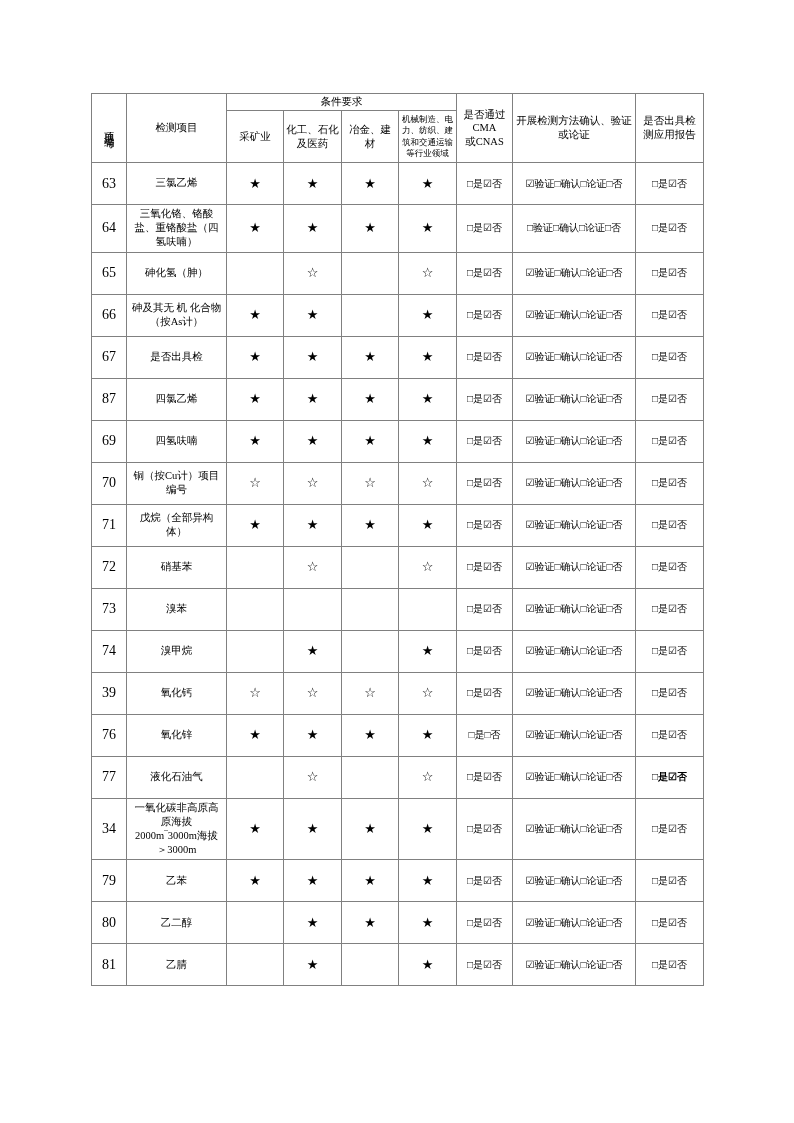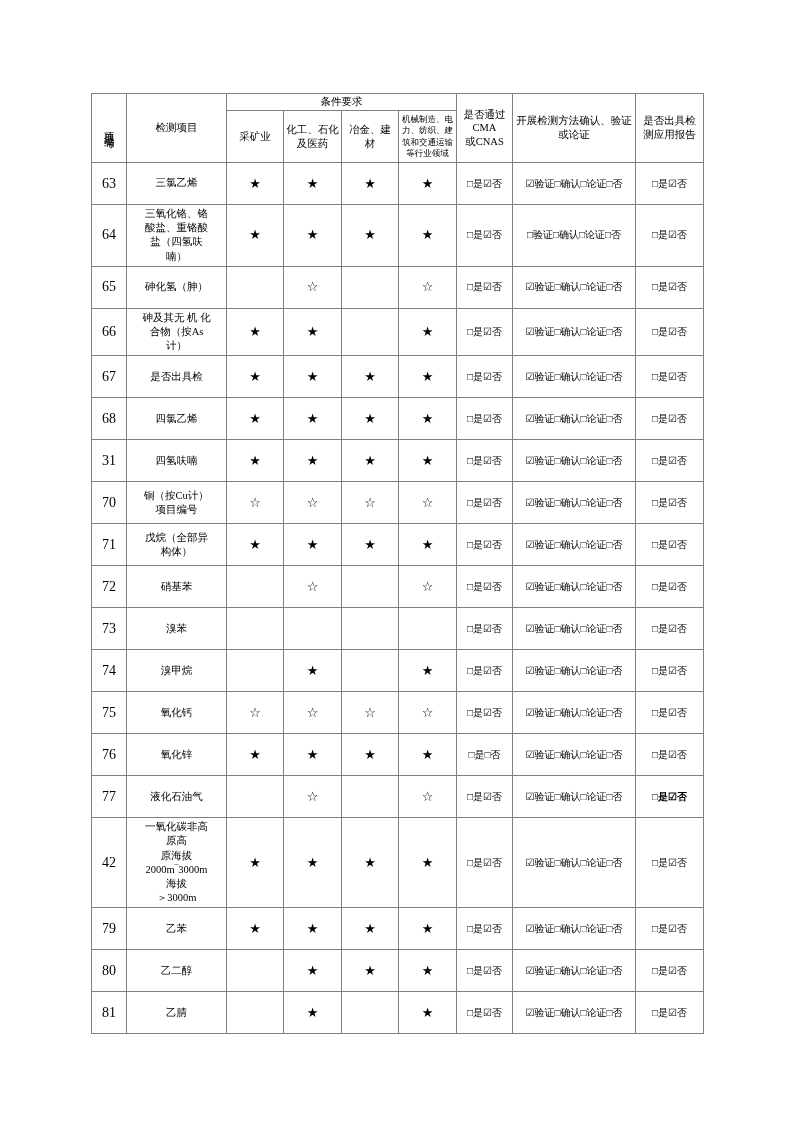--- a/index.html
+++ b/index.html
@@ -34,21 +34,21 @@
     writing-mode: vertical-rl;
     text-orientation: upright;
     letter-spacing: 2px;
     font-size: 10.5px;
   }
   .pre { white-space: pre-line; }
   th.xs { font-size: 8.5px; line-height: 1.35; padding: 1px 1px; }
 
   tbody td { height: 42px; font-size: 10.5px; }
   td.no   { font-size: 14px; }
-  td.item { white-space: pre-line; line-height: 1.35; padding: 2px 14px; }
+  td.item { white-space: pre-line; line-height: 1.35; padding: 2px 3px; }
   td.star { font-size: 13px; }
   td.cb   { font-size: 10px; white-space: nowrap; letter-spacing: 0; padding: 1px 0; margin-left: 33px; }
   td.cb.bold { font-weight: bold; }
 </style>
 </head>
 <body>
 
 <div class="page">
   <table class="main">
     <colgroup>
@@ -135,32 +135,32 @@
           <td class="item">是否出具检</td>
           <td class="star">★</td>
           <td class="star">★</td>
           <td class="star">★</td>
           <td class="star">★</td>
           <td class="cb">□是☑否</td>
           <td class="cb">☑验证□确认□论证□否</td>
           <td class="cb">□是☑否</td>
         </tr>
         <tr>
-          <td class="no">68</td>
+          <td class="no">87</td>
           <td class="item">四氯乙烯</td>
           <td class="star">★</td>
           <td class="star">★</td>
           <td class="star">★</td>
           <td class="star">★</td>
           <td class="cb">□是☑否</td>
           <td class="cb">☑验证□确认□论证□否</td>
           <td class="cb">□是☑否</td>
         </tr>
         <tr>
-          <td class="no">31</td>
+          <td class="no">69</td>
           <td class="item">四氢呋喃</td>
           <td class="star">★</td>
           <td class="star">★</td>
           <td class="star">★</td>
           <td class="star">★</td>
           <td class="cb">□是☑否</td>
           <td class="cb">☑验证□确认□论证□否</td>
           <td class="cb">□是☑否</td>
         </tr>
         <tr>
@@ -212,21 +212,21 @@
           <td class="item">溴甲烷</td>
           <td class="star"></td>
           <td class="star">★</td>
           <td class="star"></td>
           <td class="star">★</td>
           <td class="cb">□是☑否</td>
           <td class="cb">☑验证□确认□论证□否</td>
           <td class="cb">□是☑否</td>
         </tr>
         <tr>
-          <td class="no">75</td>
+          <td class="no">39</td>
           <td class="item">氧化钙</td>
           <td class="star">☆</td>
           <td class="star">☆</td>
           <td class="star">☆</td>
           <td class="star">☆</td>
           <td class="cb">□是☑否</td>
           <td class="cb">☑验证□确认□论证□否</td>
           <td class="cb">□是☑否</td>
         </tr>
         <tr>
@@ -245,21 +245,21 @@
           <td class="item">液化石油气</td>
           <td class="star"></td>
           <td class="star">☆</td>
           <td class="star"></td>
           <td class="star">☆</td>
           <td class="cb">□是☑否</td>
           <td class="cb">☑验证□确认□论证□否</td>
           <td class="cb bold">□是☑否</td>
         </tr>
         <tr>
-          <td class="no">42</td>
+          <td class="no">34</td>
           <td class="item">一氧化碳非高原高
 原海拔
 2000m‾3000m海拔
 ＞3000m</td>
           <td class="star">★</td>
           <td class="star">★</td>
           <td class="star">★</td>
           <td class="star">★</td>
           <td class="cb">□是☑否</td>
           <td class="cb">☑验证□确认□论证□否</td>

